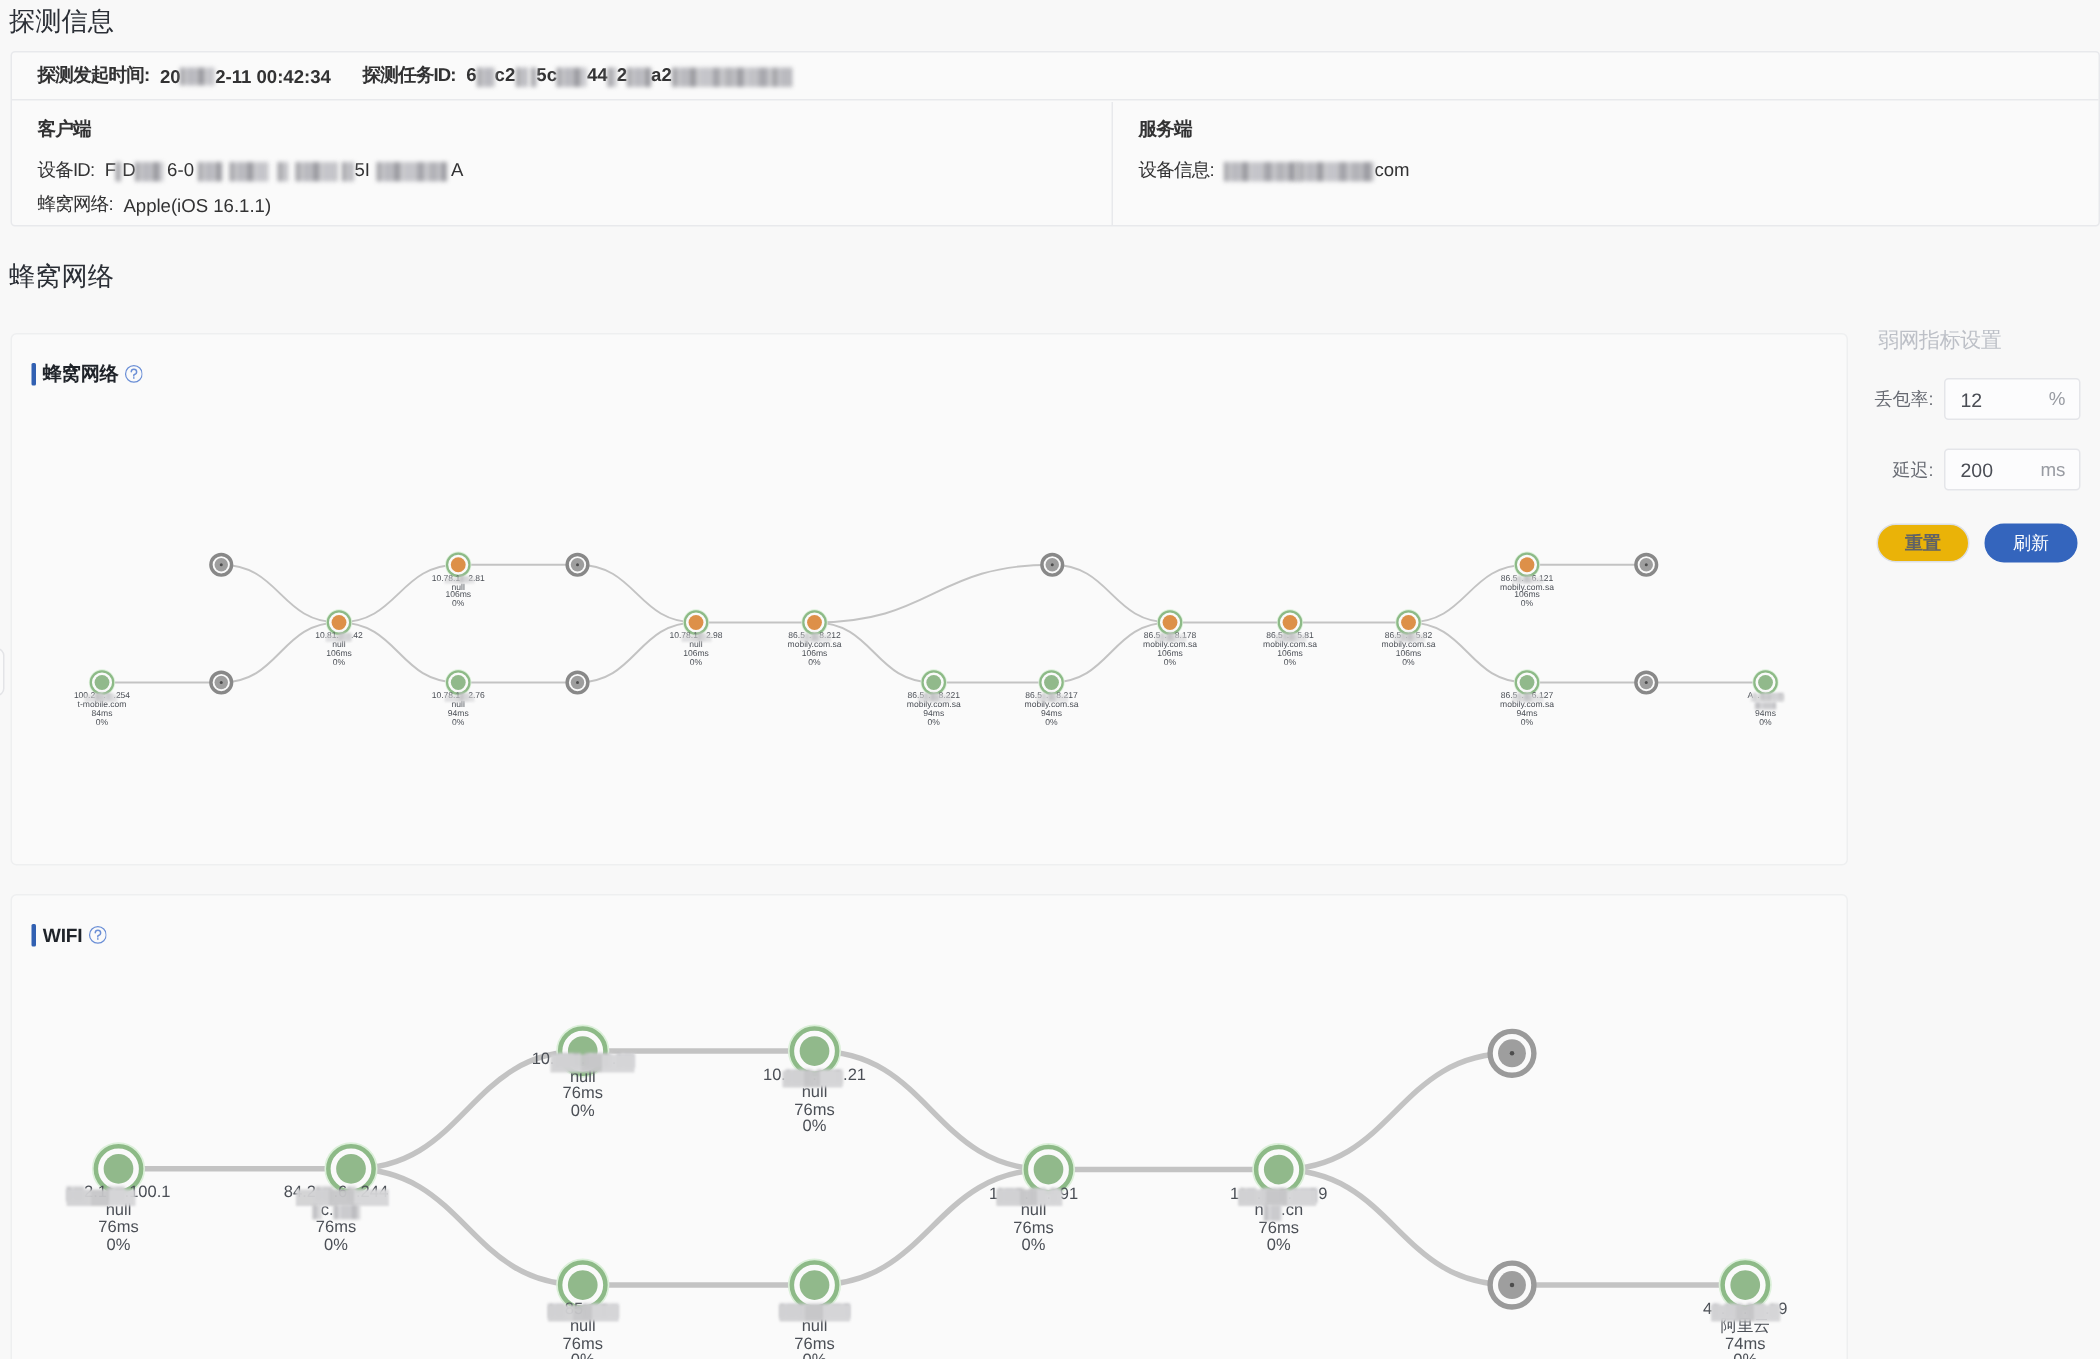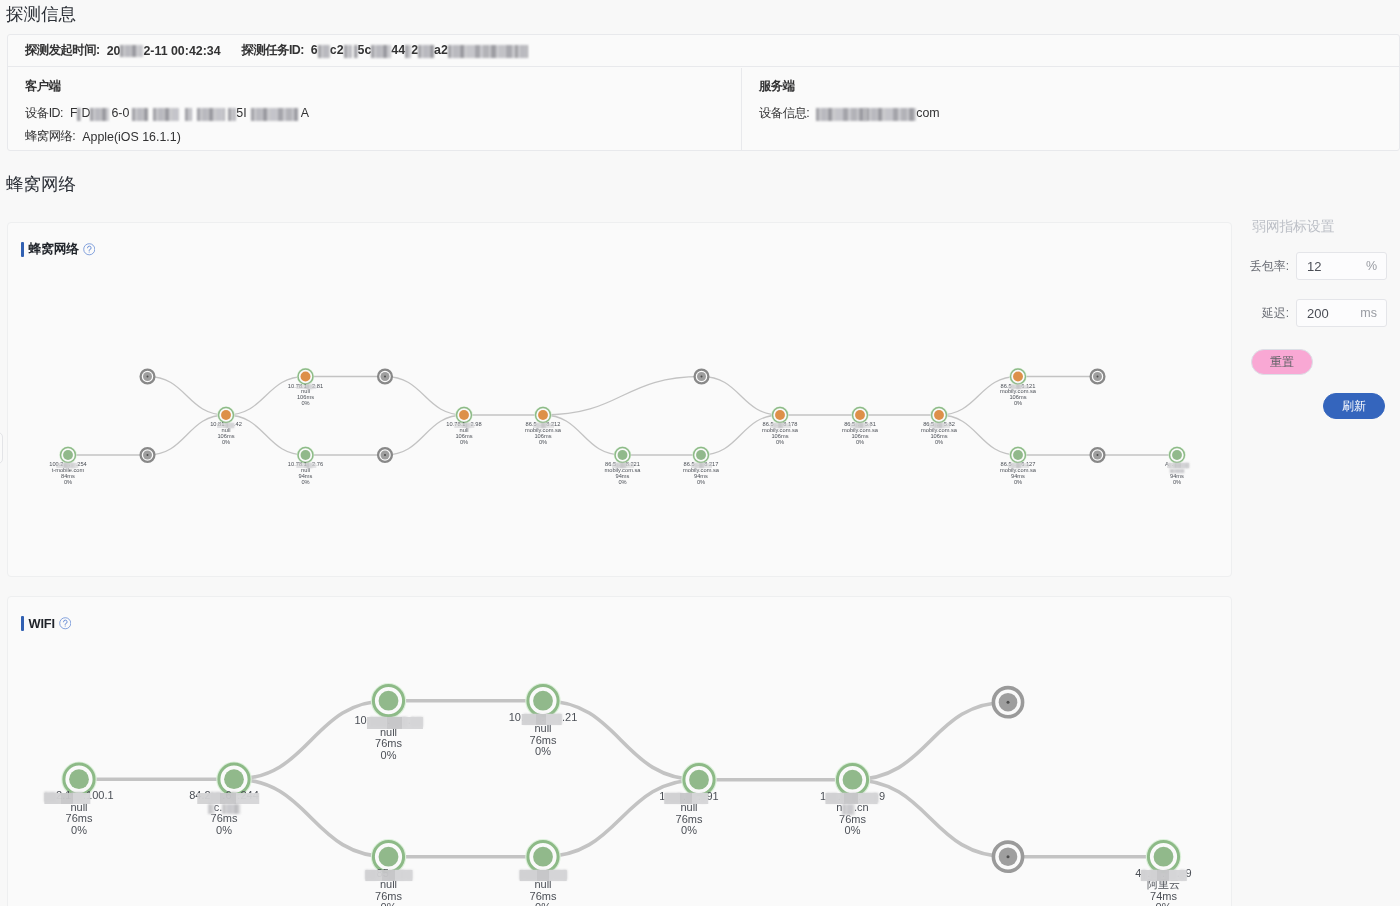--- a/index.html
+++ b/index.html
@@ -117,21 +117,21 @@
     background:#fcfcfd; border:1px solid #e4e5e9; border-radius:3px;
     display:flex; align-items:center; justify-content:space-between;
     padding:0 9px 0 10px; font-size:13px; color:#4a4d55;
   }
   .inp .unit { color:#989ba2; font-size:12.5px; }
   .btn {
     position:absolute; height:26px; border-radius:13px; font-size:12px;
     display:flex; align-items:center; justify-content:center;
     cursor:pointer; user-select:none;
   }
-  .btn.ghost { left:11px; width:62px; border:1px solid #dcdfe6; background:#f9a8d4; color:#606266; }
+  .btn.ghost { left:11px; width:62px; border:1px solid #dcdfe6; background:#eab308; color:#606266;font-weight:bold; }
   .btn.primary { left:83px; width:62px; background:#3465bd; color:#fff; border:1px solid #3465bd; }
 
   
   .graph { position:absolute; left:0; top:0; width:100%; height:100%; overflow:visible; }
   .nodelabel {
     position:absolute; text-align:center; color:#4b4f56;
     transform:translateX(-50%); white-space:nowrap; pointer-events:none;
   }
   .nodelabel.small { font-size:5.7px; line-height:5.85px; }
   .nodelabel.big   { font-size:11px; line-height:11.6px; }
@@ -499,21 +499,21 @@
         <div>null</div>
         <div>76ms</div>
         <div>0%</div>
       </div>
       <div class="nodelabel big" style="left: 216px; top: 193.2px;">
         <div style="position:relative">84.2<span class="blur rd" style="width:11.7px;height:10.4px;margin-bottom:-3.30px;"></span>.6<span class="blur rd" style="width:5.8px;height:10.4px;margin-bottom:-3.30px;"></span>.244<span class="cover" style="left:11%;right:0%;top:2.4px;height:11.4px;opacity:0.95;"></span></div>
         <div><span class="blur rd" style="width:5.8px;height:10.4px;margin-bottom:-3.30px;"></span>c.<span class="blur rd" style="width:17.5px;height:10.4px;margin-bottom:-3.30px;"></span></div>
         <div>76ms</div>
         <div>0%</div>
       </div>
-      <div class="nodelabel big" style="left: 380.5px; top: 118px;">
+      <div class="nodelabel big" style="left: 380.5px; top: 104px;">
         <div style="position:relative">10.<span class="blur rd" style="width:17.5px;height:10.4px;margin-bottom:-3.30px;"></span>.<span class="blur rd" style="width:17.5px;height:10.4px;margin-bottom:-3.30px;"></span>.<span class="blur rd" style="width:11.7px;height:10.4px;margin-bottom:-3.30px;"></span><span class="cover" style="left:19%;right:0%;top:2.4px;height:11.4px;opacity:0.95;"></span></div>
         <div>null</div>
         <div>76ms</div>
         <div>0%</div>
       </div>
       <div class="nodelabel big" style="left: 380.5px; top: 270.7px;">
         <div style="position:relative"><span class="blur rd" style="width:11.7px;height:10.4px;margin-bottom:-3.30px;"></span>85<span class="blur rd" style="width:23.3px;height:10.4px;margin-bottom:-3.30px;"></span><span class="cover" style="left:0%;right:0%;top:2.4px;height:11.4px;opacity:0.95;"></span></div>
         <div>null</div>
         <div>76ms</div>
         <div>0%</div>
@@ -556,15 +556,15 @@
     <div class="inp" style="top:38px;">
       <span>12</span>
       <span class="unit">%</span>
     </div>
     <span class="flbl" style="top:85px;">延迟:</span>
     <div class="inp" style="top:85px;">
       <span>200</span>
       <span class="unit">ms</span>
     </div>
     <div class="btn ghost" style="top:135px;">重置</div>
-    <div class="btn primary" style="top:135px;margin-top:44px;">刷新</div>
+    <div class="btn primary" style="top:135px;">刷新</div>
   </div>
 </div>
 
 </body></html>

